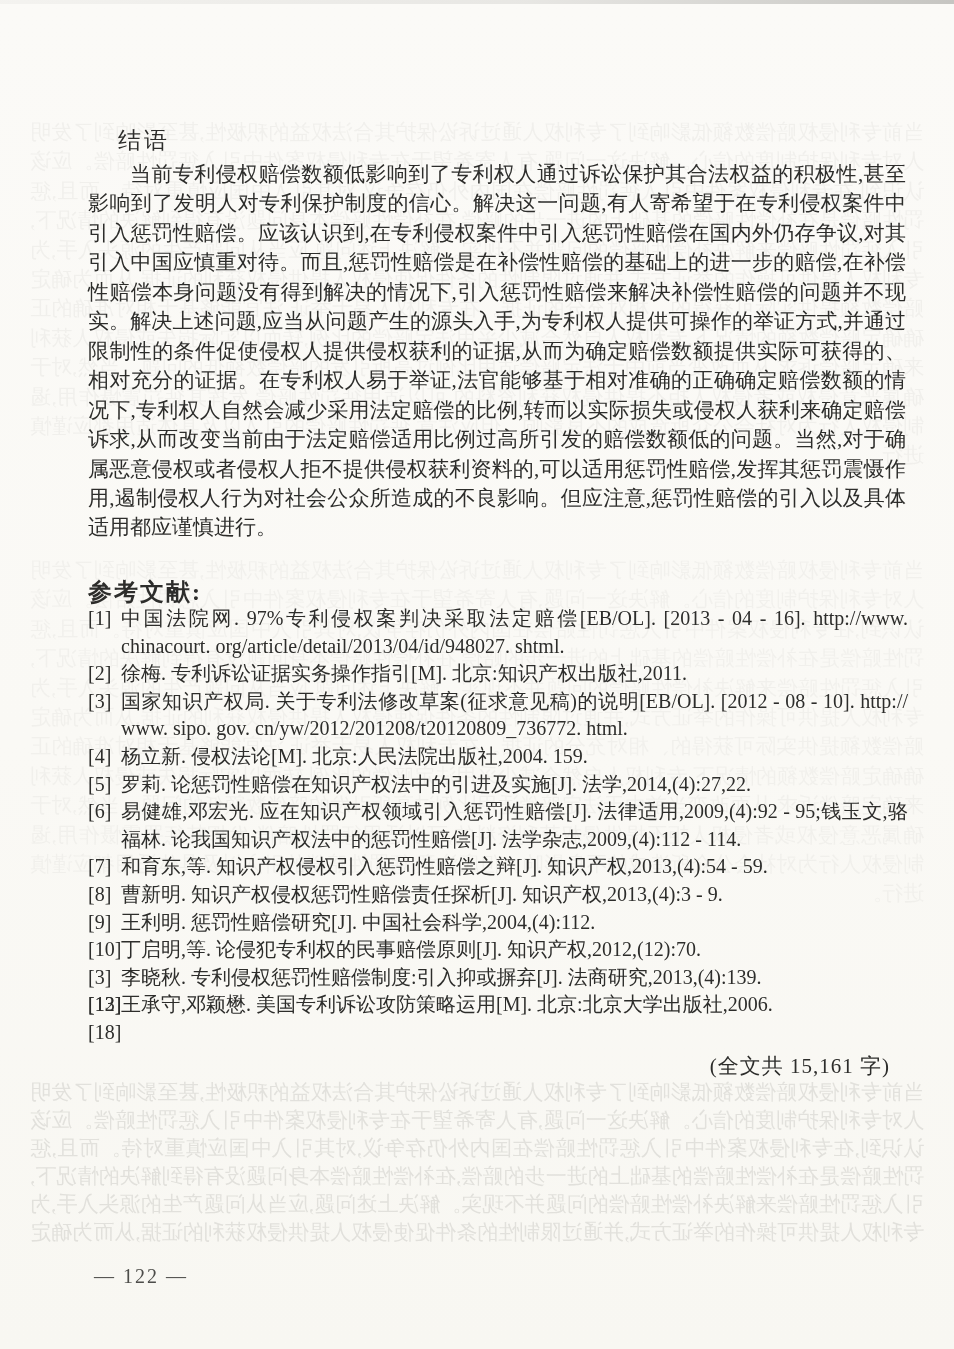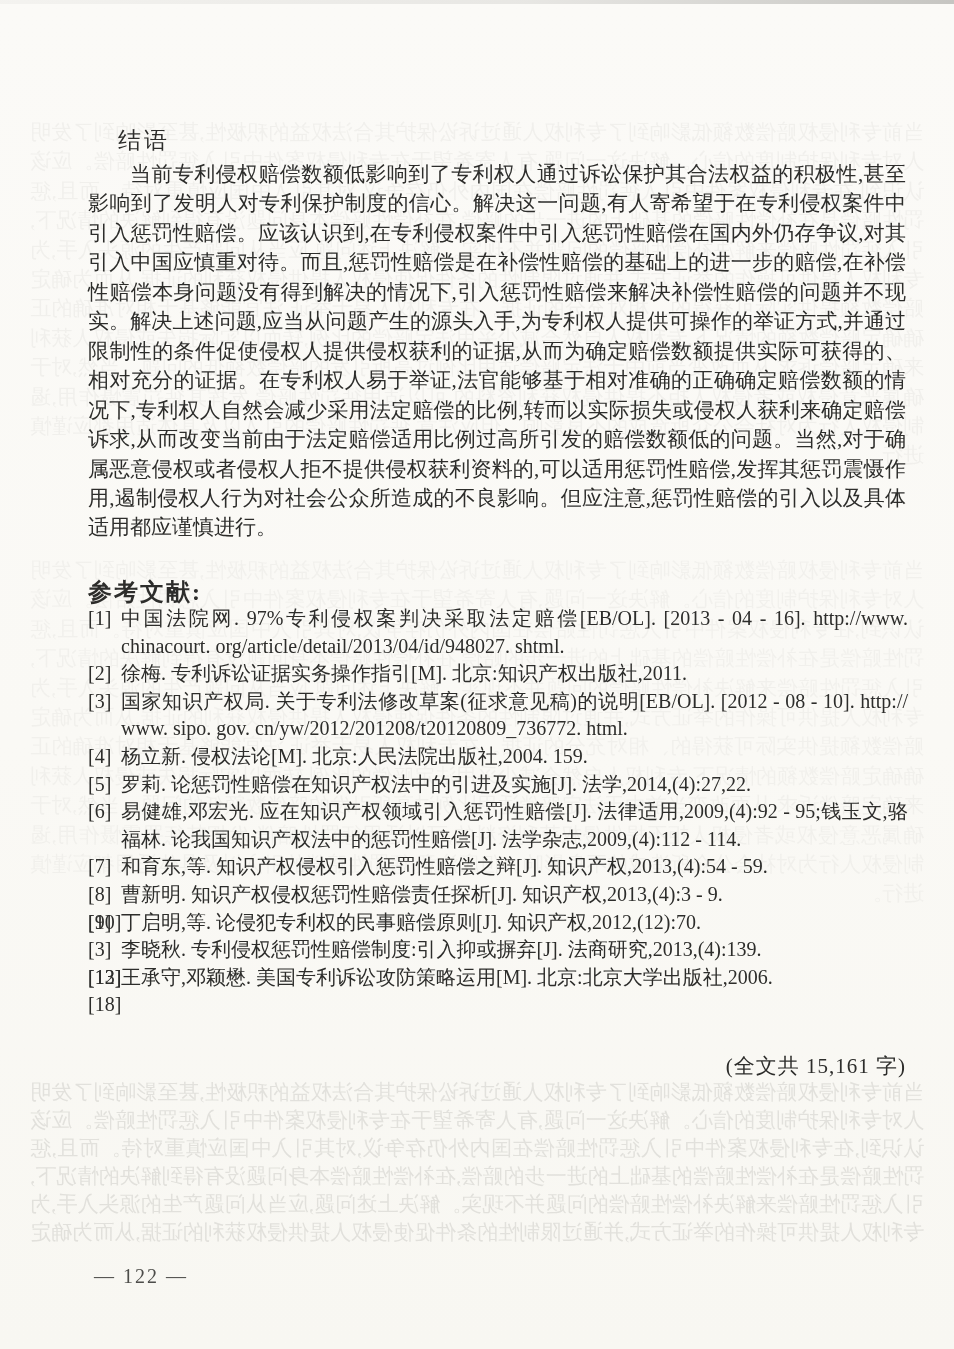--- a/index.html
+++ b/index.html
@@ -49,21 +49,21 @@
     position:absolute;left:88px;top:605px;width:820px;
     font-size:20px;line-height:27.6px;
   }
   .ref{
     position:relative;
     padding-left:33px;
     text-align:justify;text-justify:inter-ideograph;
   }
   .ref-num{position:absolute;left:0;top:0;}
   .word-count{
-    position:absolute;left:88px;top:1052px;width:818px;
+    position:absolute;left:72px;top:1052px;width:818px;
     font-size:21px;text-align:right;letter-spacing:1px;
   }
   .page-number{
     position:absolute;left:94px;top:1265px;
     font-size:20px;color:#4d4d4a;letter-spacing:2px;
   }
 </style>
 </head>
 <body>
 
@@ -109,20 +109,21 @@
     <div class="ref">
       <span class="ref-num">[7]</span>
       <span class="ref-text">和育东,等. 知识产权侵权引入惩罚性赔偿之辩[J]. 知识产权,2013,(4):54 - 59.</span>
     </div>
     <div class="ref">
       <span class="ref-num">[8]</span>
       <span class="ref-text">曹新明. 知识产权侵权惩罚性赔偿责任探析[J]. 知识产权,2013,(4):3 - 9.</span>
     </div>
     <div class="ref">
       <span class="ref-num">[9]</span>
+      <span class="ref-text">王利明. 惩罚性赔偿研究[J]. 中国社会科学,2004,(4):112.</span>
     </div>
     <div class="ref">
       <span class="ref-num">[10]</span>
       <span class="ref-text">丁启明,等. 论侵犯专利权的民事赔偿原则[J]. 知识产权,2012,(12):70.</span>
     </div>
     <div class="ref">
       <span class="ref-num">[3]</span>
       <span class="ref-text">李晓秋. 专利侵权惩罚性赔偿制度:引入抑或摒弃[J]. 法商研究,2013,(4):139.</span>
     </div>
     <div class="ref">

